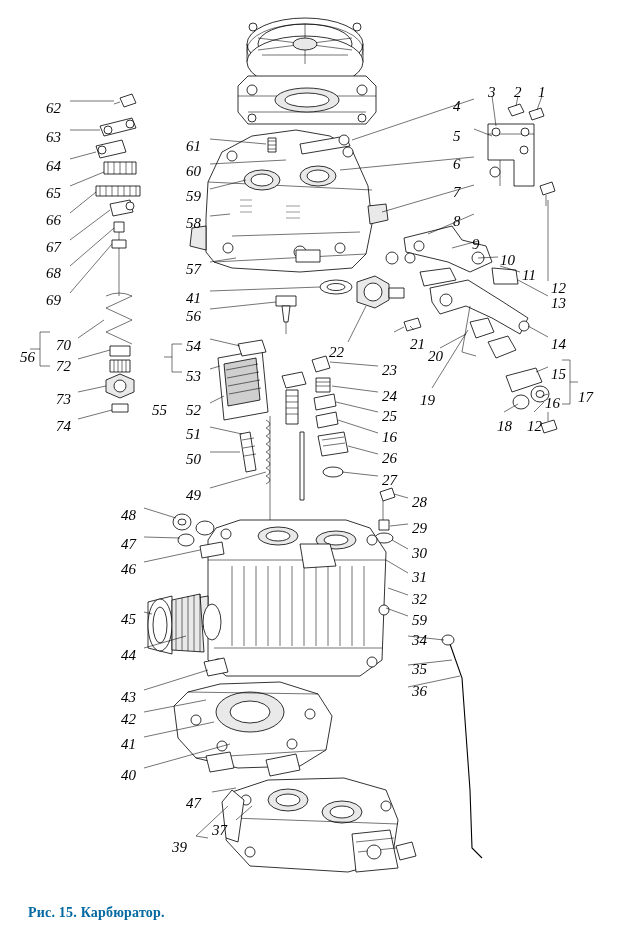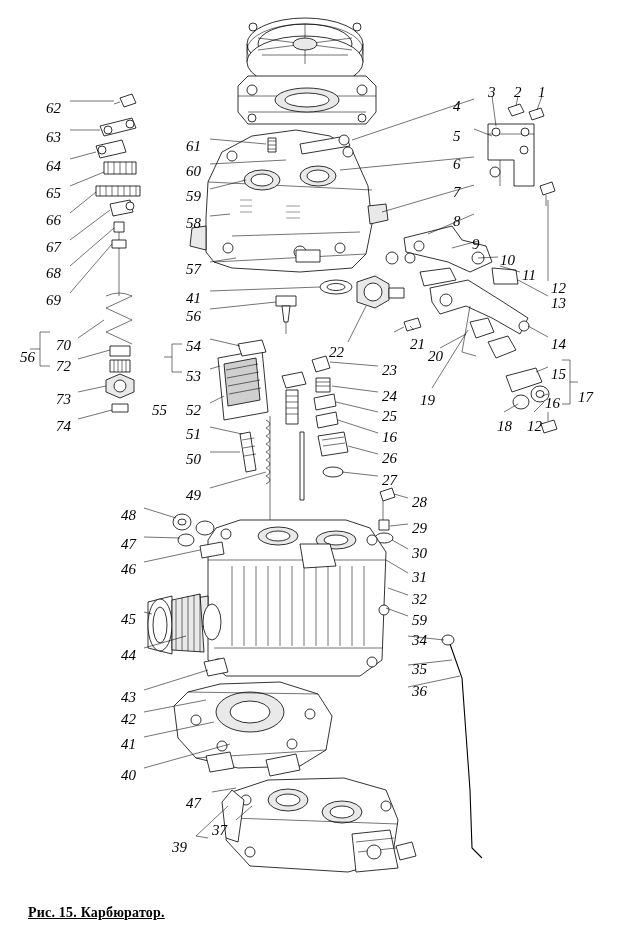--- a/index.html
+++ b/index.html
@@ -30,23 +30,22 @@
     line-height: 1;
     white-space: nowrap;
   }
   .caption {
     position: absolute;
     left: 28px;
     top: 905px;
     font-family: "Liberation Serif", serif;
     font-size: 14px;
     font-weight: bold;
-    color: #000000;
+    color: #0369a1;
     letter-spacing: 0.2px;
-    text-decoration: underline;
   }
   svg { display: block; }
   .ln { stroke: #000; stroke-width: 0.7; fill: none; }
   .lnb { stroke: #000; stroke-width: 1.1; fill: none; }
   .thin { stroke: #000; stroke-width: 0.55; fill: none; }
   .fillw { fill: #ffffff; stroke: #000; stroke-width: 0.8; }
   .fillg { fill: #e9e9e9; stroke: #000; stroke-width: 0.8; }
   .filld { fill: #cfcfcf; stroke: #000; stroke-width: 0.8; }
   .hatch { fill: none; stroke: #000; stroke-width: 0.4; }
 </style>

